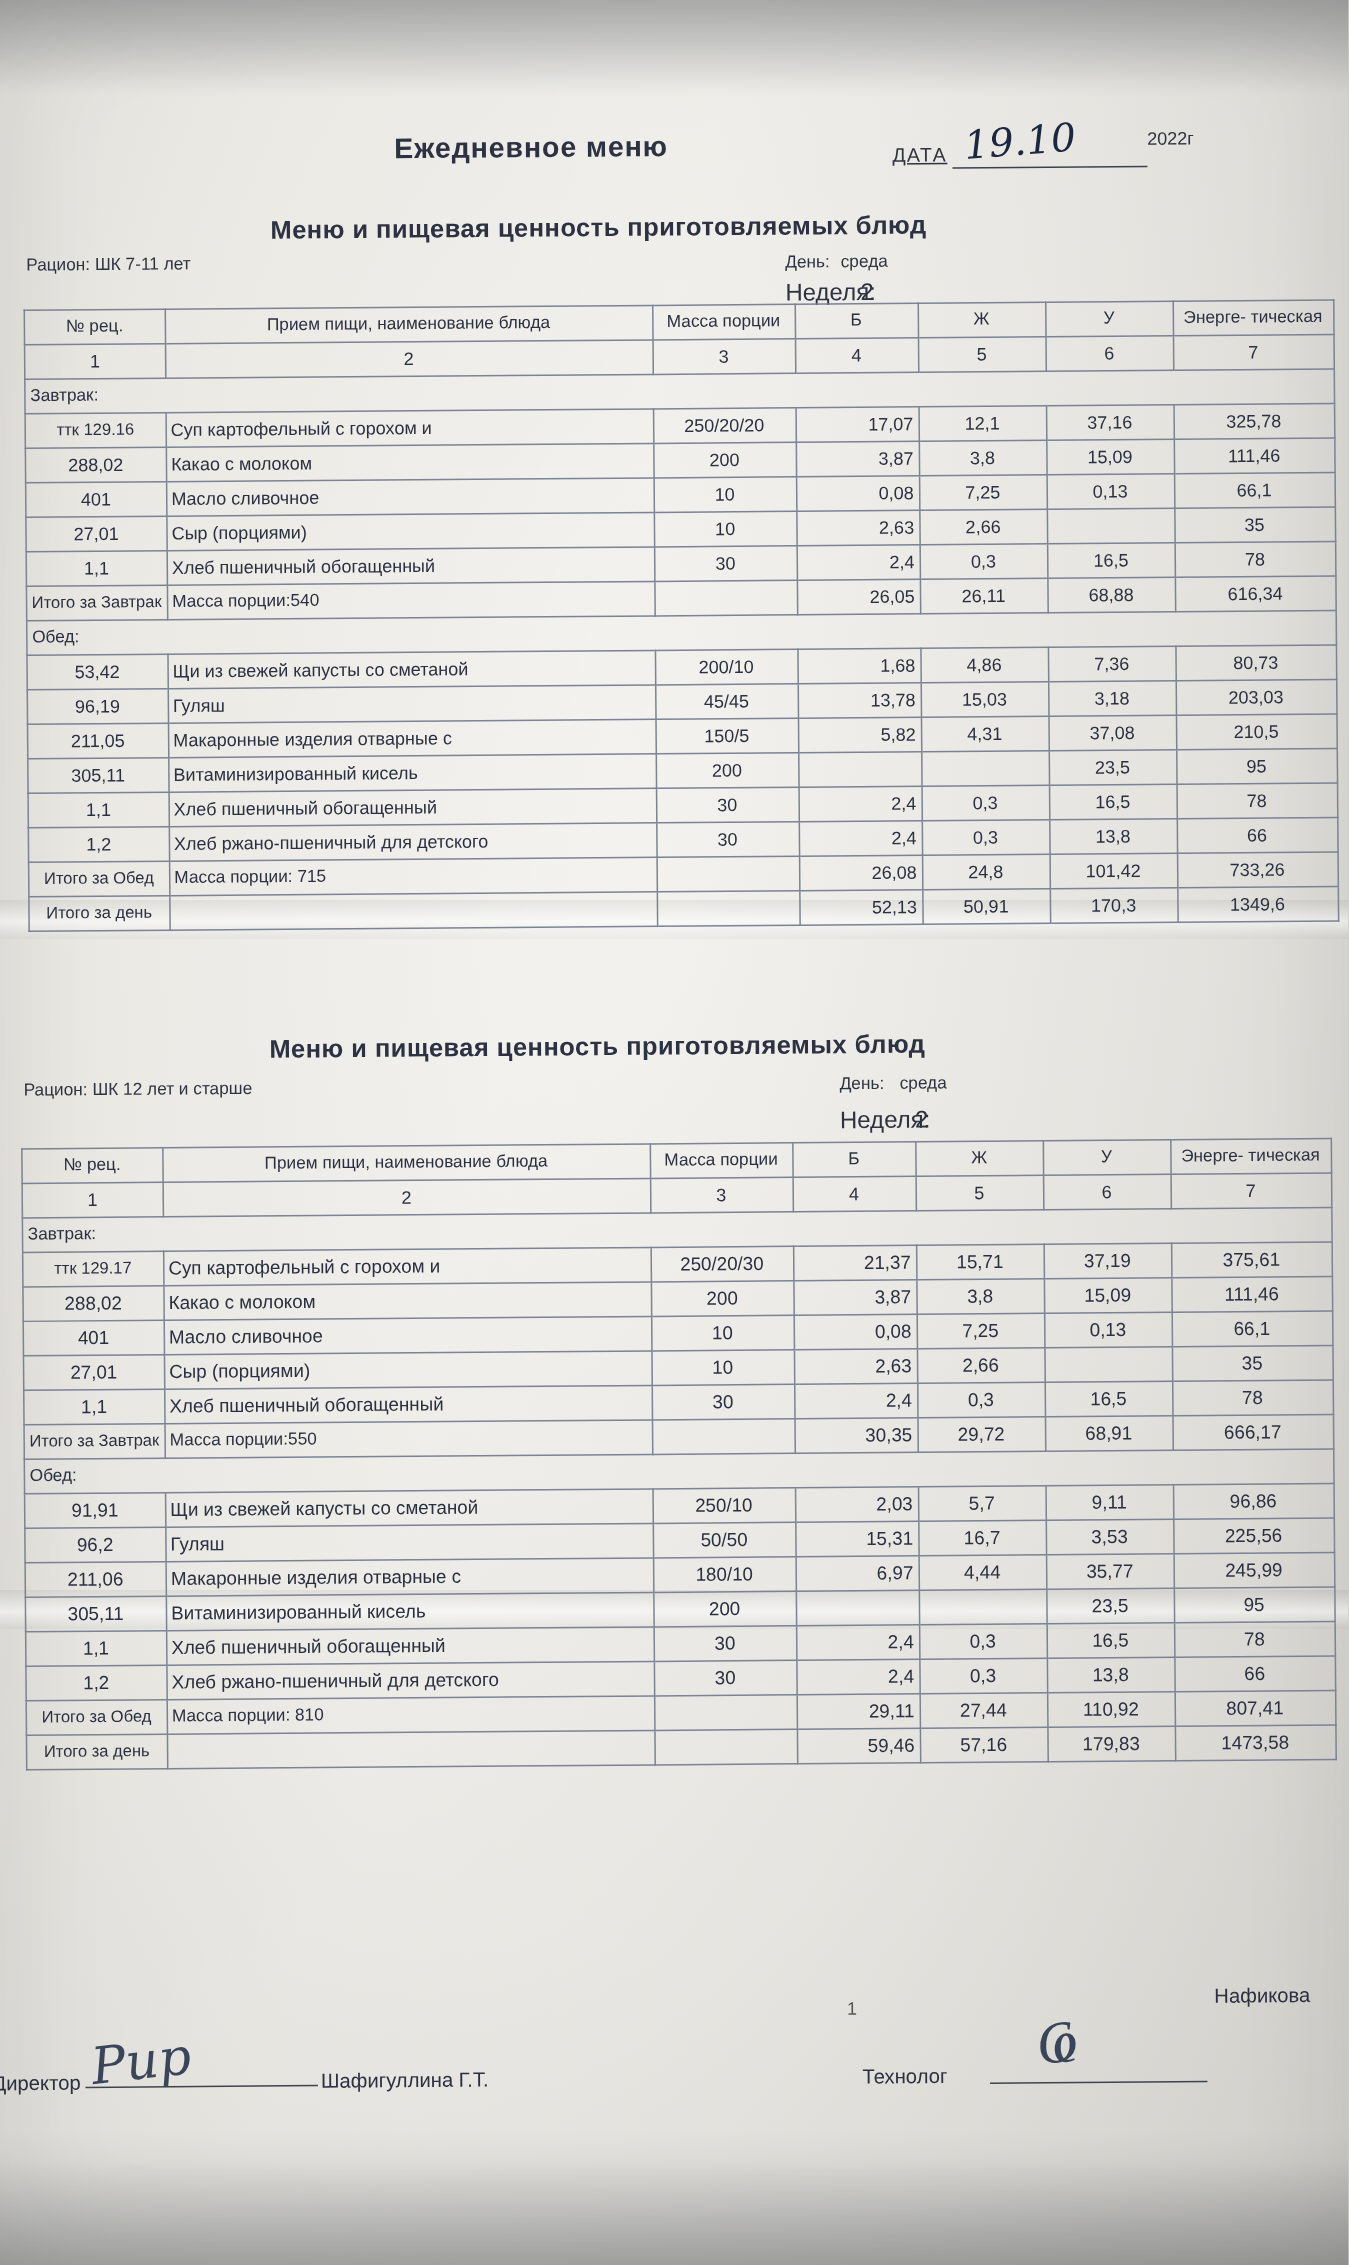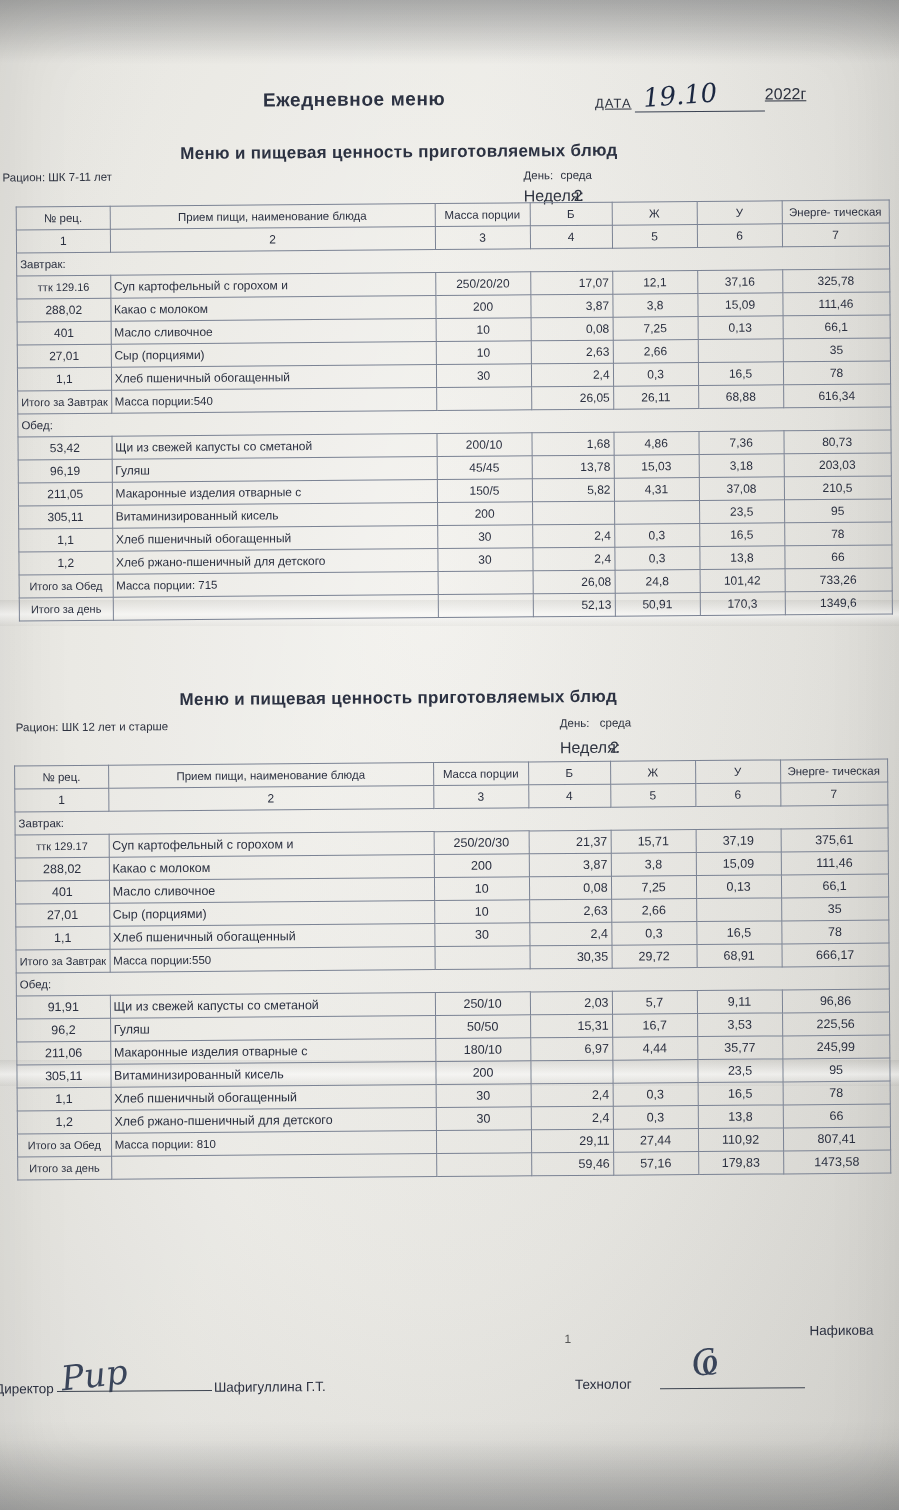--- a/index.html
+++ b/index.html
@@ -47,21 +47,21 @@
     position:absolute;left:268px;top:88px;
     font-size:19px;font-weight:bold;letter-spacing:.6px;
     color:#2c3242;
   }
   .date-lbl{position:absolute;left:600px;top:97px;font-size:13px;letter-spacing:1px;text-decoration:underline;}
   .date-val{
     position:absolute;left:648px;top:82px;font-size:26px;
     font-family:"DejaVu Serif", serif;font-style:italic;
     color:#1b2740;transform:rotate(-4deg);
   }
-  .date-year{position:absolute;left:770px;top:88px;font-size:16px;text-decoration:underline;}
+  .date-year{position:absolute;left:770px;top:88px;font-size:12px;}
   .date-underline{position:absolute;left:640px;top:113px;width:130px;height:1px;background:#3a4252;}
 
   .block-title{
     position:absolute;font-size:17px;font-weight:bold;letter-spacing:.3px;color:#2c3242;
   }
   .ration{position:absolute;font-size:11.5px;}
   .dayline{position:absolute;font-size:11.5px;}
   .weekline{position:absolute;font-size:16px;}
 
   table.menu{
@@ -126,21 +126,21 @@
 
 <div class="doc">
 
   <div class="title1">Ежедневное меню</div>
   <div class="date-lbl">ДАТА</div>
   <div class="date-val">19.10</div>
   <div class="date-underline"></div>
   <div class="date-year">2022г</div>
 
   <div class="block-title" style="left:185px;top:142px">Меню и пищевая ценность приготовляемых блюд</div>
-  <div class="ration" style="left:7px;top:168px">Рацион: ШК 7-11 лет</div>
+  <div class="ration" style="left:22px;top:168px">Рацион: ШК 7-11 лет</div>
   <div class="dayline" style="left:528px;top:170px">День:</div>
   <div class="dayline" style="left:565px;top:170px">среда</div>
   <div class="weekline" style="left:528px;top:188px">Неделя:</div>
   <div class="weekline" style="left:578px;top:188px">2</div>
 
   <table class="menu" style="left:20px;top:203px">
     <tbody>
         <tr class="hdr">
       <td class="c-num">№ рец.</td>
       <td class="c-name">Прием пищи, наименование блюда</td>

